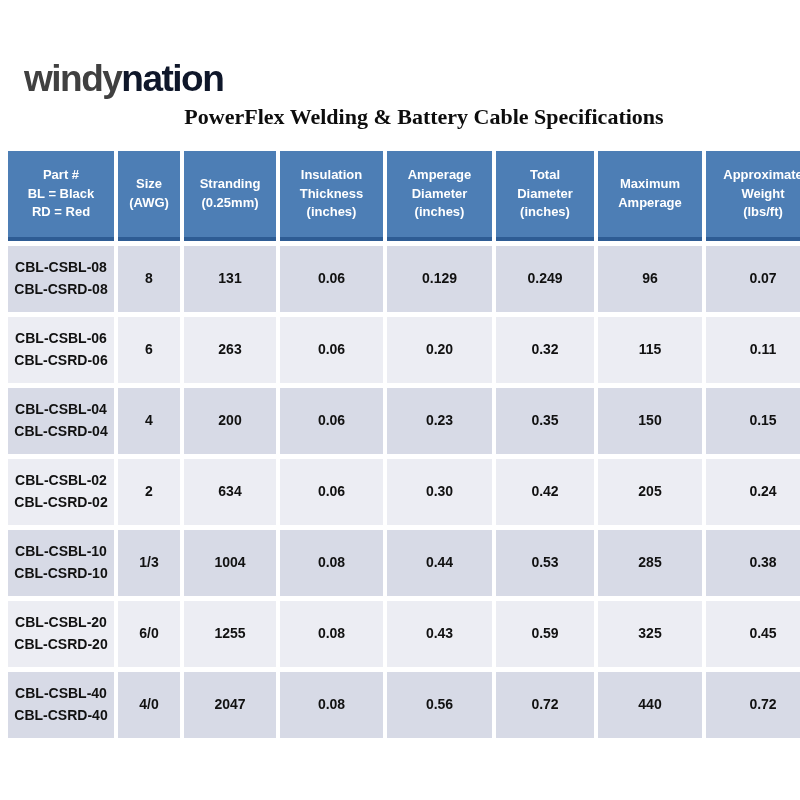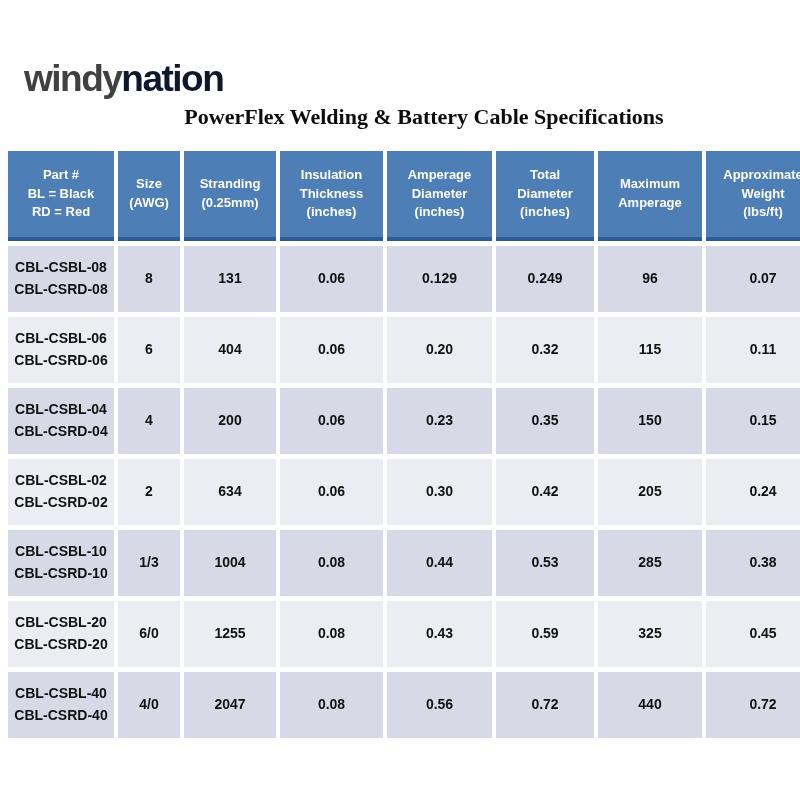--- a/index.html
+++ b/index.html
@@ -119,21 +119,21 @@
           <td>131</td>
           <td>0.06</td>
           <td>0.129</td>
           <td>0.249</td>
           <td>96</td>
           <td>0.07</td>
         </tr>
         <tr class="even">
           <td class="part-cell"><span>CBL-CSBL-06</span><br><span>CBL-CSRD-06</span></td>
           <td>6</td>
-          <td>404</td>
+          <td>263</td>
           <td>0.06</td>
           <td>0.20</td>
           <td>0.32</td>
           <td>115</td>
           <td>0.11</td>
         </tr>
         <tr class="odd">
           <td class="part-cell"><span>CBL-CSBL-04</span><br><span>CBL-CSRD-04</span></td>
           <td>4</td>
           <td>200</td>

